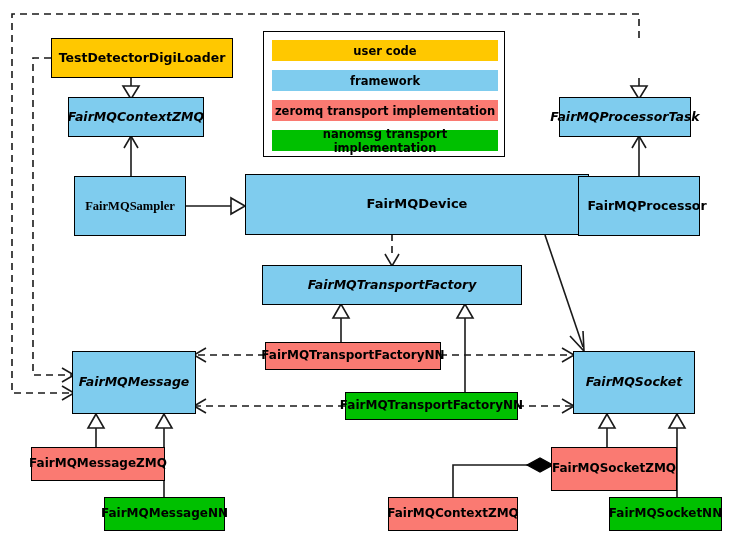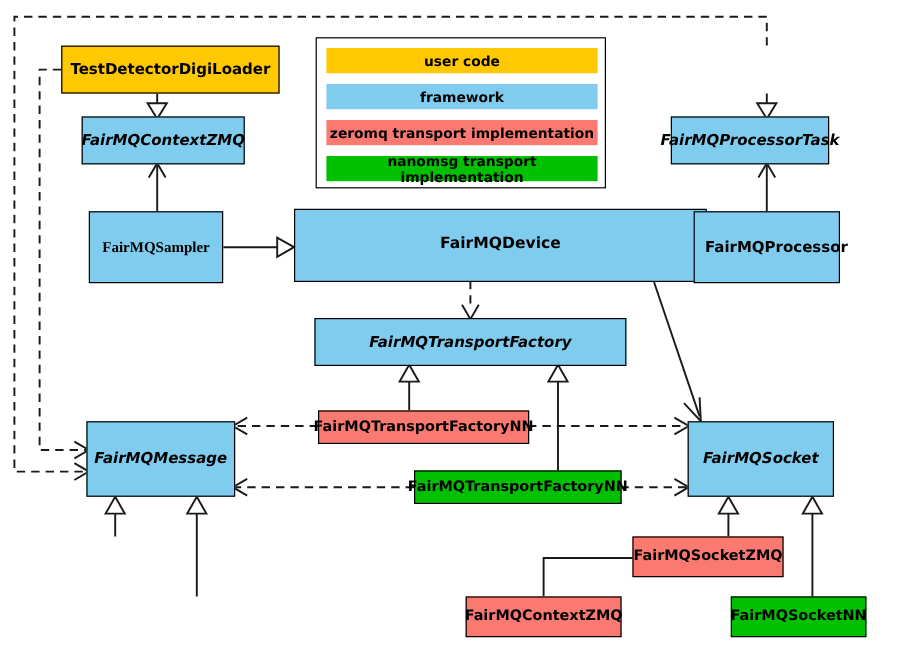--- a/index.html
+++ b/index.html
@@ -153,23 +153,25 @@
   <div class="node fw abstract" style="left:262px;top:265px;width:260px;height:40px;font-size:12.5px;">FairMQTransportFactory</div>
 
   <div class="node zmq" style="left:265px;top:342px;width:176px;height:28px;font-size:12px;">FairMQTransportFactoryNN</div>
 
   <div class="node nn" style="left:345px;top:392px;width:173px;height:28px;font-size:12px;">FairMQTransportFactoryNN</div>
 
   <div class="node fw abstract" style="left:72px;top:351px;width:124px;height:63px;font-size:12.5px;">FairMQMessage</div>
 
   <div class="node fw abstract" style="left:573px;top:351px;width:122px;height:63px;font-size:12.5px;">FairMQSocket</div>
 
+  <div class="node zmq" style="left:31px;top:447px;width:134px;height:34px;font-size:12px;">FairMQMessageZMQ</div>
 
+  <div class="node nn" style="left:104px;top:497px;width:121px;height:34px;font-size:12px;">FairMQMessageNN</div>
 
-  <div class="node zmq" style="left:527px;top:447px;width:126px;height:34px;font-size:12px;">FairMQSocketZMQ</div>
+  <div class="node zmq" style="left:551px;top:447px;width:126px;height:44px;font-size:12px;">FairMQSocketZMQ</div>
 
   <div class="node nn" style="left:609px;top:497px;width:113px;height:34px;font-size:12px;">FairMQSocketNN</div>
 
   <div class="node zmq" style="left:388px;top:497px;width:130px;height:34px;font-size:12px;">FairMQContextZMQ</div>
 
   <div class="legend-box" style="left:263px;top:31px;width:242px;height:126px;font-weight:bold;">
     <div class="legend-row" style="left:8px;top:8px;width:226px;height:21px;background:#FFC800;">
       <span>user code</span>
     </div>
     <div class="legend-row" style="left:8px;top:38px;width:226px;height:21px;background:#7FCCEE;">

